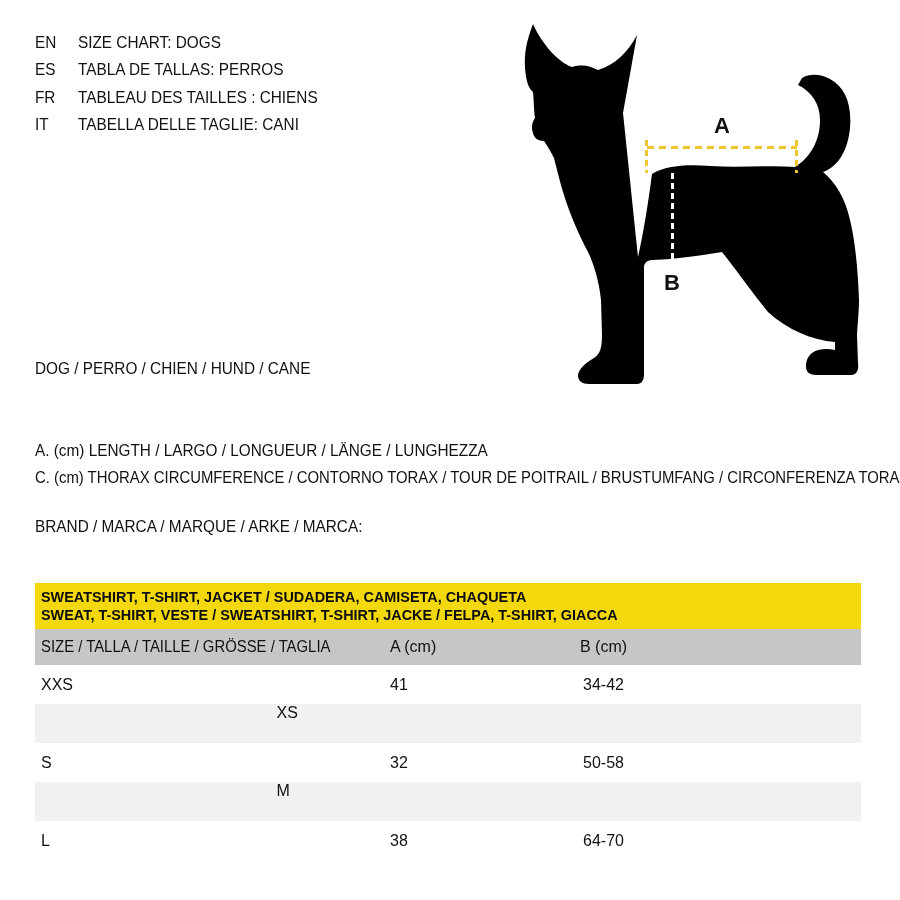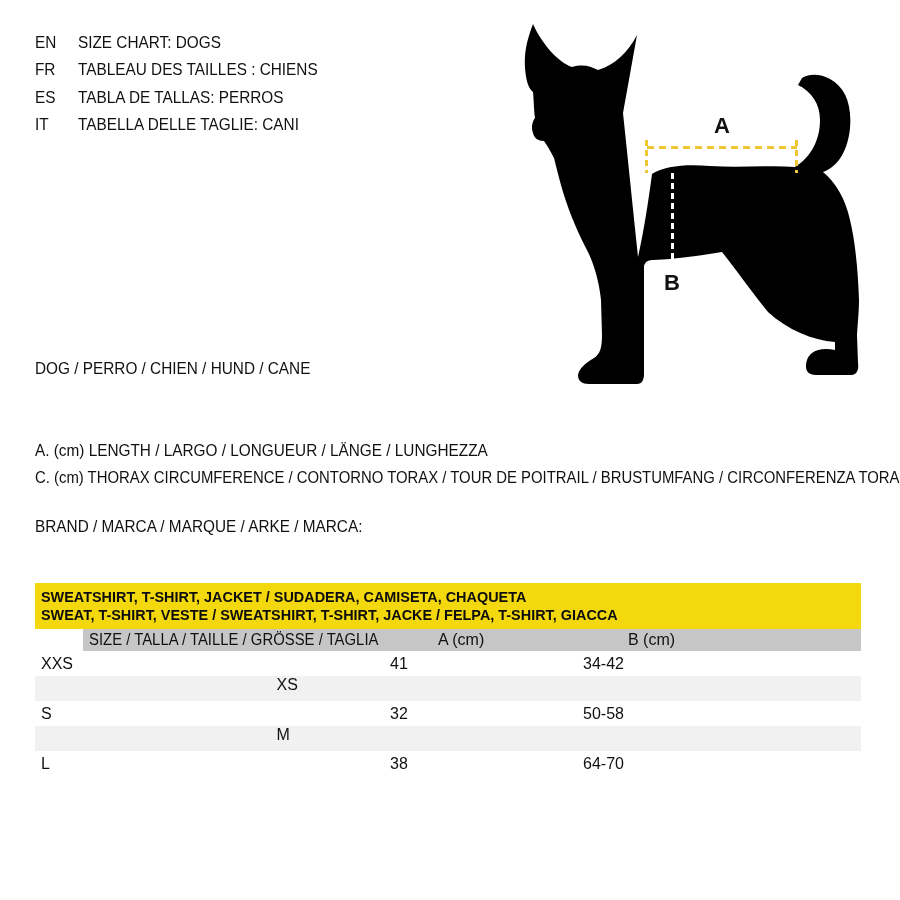--- a/index.html
+++ b/index.html
@@ -27,44 +27,44 @@
   
   .txt-line{position:absolute;left:35px;font-size:16.5px;white-space:nowrap;}
   .dog-line{top:359px;}
   .m-line1{top:441px;}
   .m-line2{top:469px;font-size:16px;}
   .brand-line{top:517px;}
   
   .size-table{position:absolute;left:35px;top:583px;width:826px;}
   .band{background:#f3d80e;height:46px;padding-left:6px;display:flex;flex-direction:column;justify-content:center;}
   .band-line{font-weight:bold;font-size:15.5px;line-height:18.5px;color:#0d0d0d;}
-  .thead{background:#c6c6c6;height:22px;display:flex;align-items:center;font-size:16px;margin-left:48px;}
-  .trow{height:25px;display:flex;align-items:center;font-size:16px;background:#fff;}
+  .thead{background:#c6c6c6;height:36px;display:flex;align-items:center;font-size:16px;}
+  .trow{height:39px;display:flex;align-items:center;font-size:16px;background:#fff;}
   .trow.alt{background:#f1f1f1;flex-direction:column;}
   .c-size{width:349px;flex:0 0 349px;padding-left:6px;}
   .c-a{width:150px;flex:0 0 150px;text-align:left;}
   .c-b{width:127px;flex:0 0 127px;text-align:center;}
 </style>
 </head>
 <body>
 
 <div class="canvas">
 
   <div class="lang-list">
     <div class="lang-row">
       <span class="lang-code cond">EN</span>
       <span class="cond">SIZE CHART: DOGS</span>
     </div>
     <div class="lang-row">
+      <span class="lang-code cond">ES</span>
+      <span class="cond">TABLA DE TALLAS: PERROS</span>
+    </div>
+    <div class="lang-row">
       <span class="lang-code cond">FR</span>
       <span class="cond">TABLEAU DES TAILLES : CHIENS</span>
-    </div>
-    <div class="lang-row">
-      <span class="lang-code cond">ES</span>
-      <span class="cond">TABLA DE TALLAS: PERROS</span>
     </div>
     <div class="lang-row">
       <span class="lang-code cond">IT</span>
       <span class="cond">TABELLA DELLE TAGLIE: CANI</span>
     </div>
   </div>
 
   <div class="diagram">
     <svg class="dog-svg" viewBox="0 0 400 400" aria-hidden="true">
       <path fill="#000000" d="

